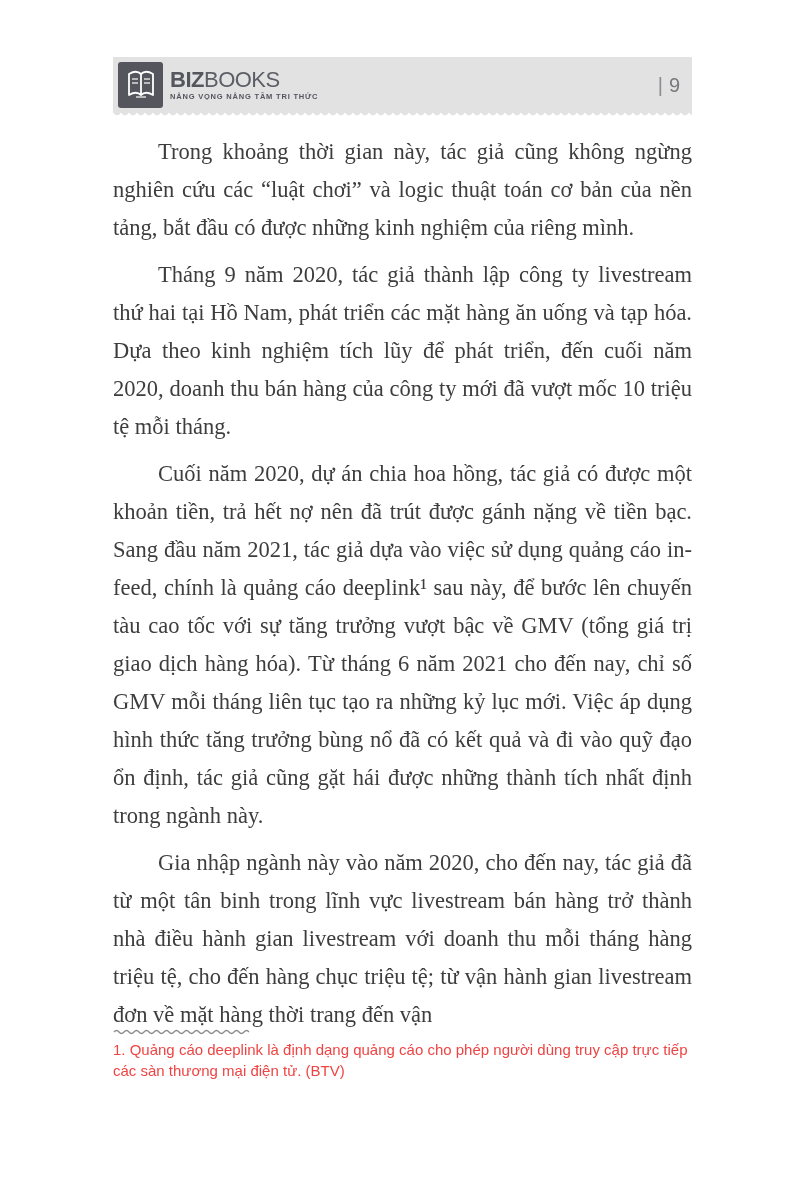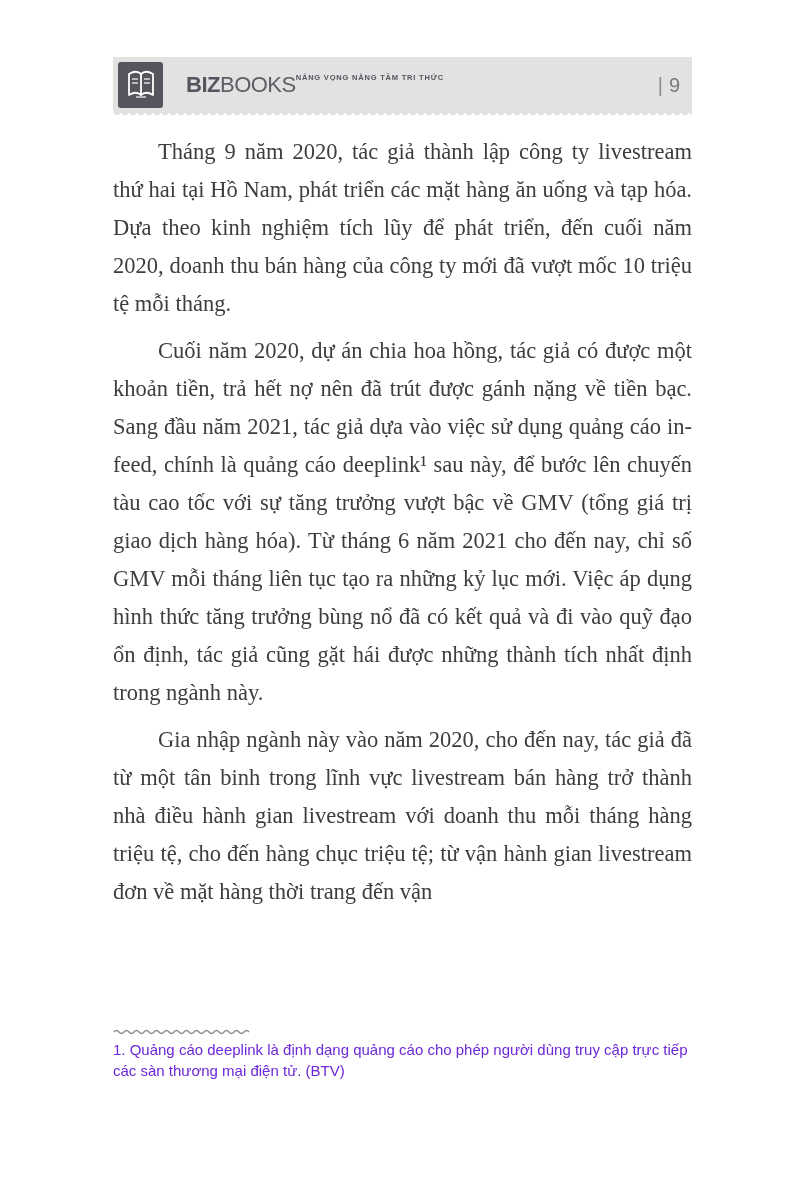--- a/index.html
+++ b/index.html
@@ -22,21 +22,21 @@
   .header-bar::after{
     content:"";position:absolute;left:0;right:0;bottom:-4px;height:5px;
     background-image:radial-gradient(circle at 4px 0px,#e2e2e2 3.2px,rgba(0,0,0,0) 3.6px);
     background-size:8px 5px;background-repeat:repeat-x;
   }
   .brand{display:flex;align-items:center;gap:7px;}
   .logo-box{
     width:45px;height:46px;background:#54555d;border-radius:3px;
     display:flex;align-items:center;justify-content:center;flex:0 0 auto;
   }
-  .brand-text{display:flex;justify-content:center;margin-left:16px;}
+  .brand-text{display:flex;flex-direction:column;justify-content:center;}
   .brand-name{
     font-family:"Liberation Sans","DejaVu Sans",sans-serif;
     font-size:22px;line-height:24px;color:#54555d;letter-spacing:-0.5px;
   }
   .brand-name .biz{font-weight:700;}
   .brand-name .books{font-weight:400;color:#5d5e66;}
   .tagline{
     font-family:"Liberation Sans","DejaVu Sans",sans-serif;
     font-size:7.5px;line-height:10px;color:#54555d;
     letter-spacing:0.8px;font-weight:700;
@@ -59,21 +59,21 @@
     color:#3d3d3d;
   }
 
   
   .footnote{
     position:absolute;top:1028px;left:113px;width:579px;
     font-family:"Liberation Sans","DejaVu Sans",sans-serif;
   }
   .wavy{display:block;margin:0 0 4px 0;}
   .footnote-text{
-    margin:0;font-size:15px;line-height:21px;color:#6d28d9;
+    margin:0;font-size:15px;line-height:21px;color:#ef4444;
     text-align:left;
   }
 </style>
 </head>
 <body>
 
 <div class="page">
 
   <header class="header-bar">
     <div class="brand">
@@ -97,20 +97,21 @@
         <div class="tagline">NÂNG VỌNG NÂNG TẦM TRI THỨC</div>
       </div>
     </div>
     <div class="page-number">
       <span class="sep">|</span>
       <span class="num">9</span>
     </div>
   </header>
 
   <main class="content">
+    <p class="para">Trong khoảng thời gian này, tác giả cũng không ngừng nghiên cứu các “luật chơi” và logic thuật toán cơ bản của nền tảng, bắt đầu có được những kinh nghiệm của riêng mình.</p>
     <p class="para">Tháng 9 năm 2020, tác giả thành lập công ty livestream thứ hai tại Hồ Nam, phát triển các mặt hàng ăn uống và tạp hóa. Dựa theo kinh nghiệm tích lũy để phát triển, đến cuối năm 2020, doanh thu bán hàng của công ty mới đã vượt mốc 10 triệu tệ mỗi tháng.</p>
     <p class="para">Cuối năm 2020, dự án chia hoa hồng, tác giả có được một khoản tiền, trả hết nợ nên đã trút được gánh nặng về tiền bạc. Sang đầu năm 2021, tác giả dựa vào việc sử dụng quảng cáo in-feed, chính là quảng cáo deeplink¹ sau này, để bước lên chuyến tàu cao tốc với sự tăng trưởng vượt bậc về GMV (tổng giá trị giao dịch hàng hóa). Từ tháng 6 năm 2021 cho đến nay, chỉ số GMV mỗi tháng liên tục tạo ra những kỷ lục mới. Việc áp dụng hình thức tăng trưởng bùng nổ đã có kết quả và đi vào quỹ đạo ổn định, tác giả cũng gặt hái được những thành tích nhất định trong ngành này.</p>
     <p class="para">Gia nhập ngành này vào năm 2020, cho đến nay, tác giả đã từ một tân binh trong lĩnh vực livestream bán hàng trở thành nhà điều hành gian livestream với doanh thu mỗi tháng hàng triệu tệ, cho đến hàng chục triệu tệ; từ vận hành gian livestream đơn về mặt hàng thời trang đến vận</p>
   </main>
 
   <footer class="footnote">
     <svg class="wavy" width="138" height="7" viewBox="0 0 138 7" aria-hidden="true">
       <path d="M1 4 Q3.5 1 6 4 T11 4 T16 4 T21 4 T26 4 T31 4 T36 4 T41 4 T46 4 T51 4 T56 4 T61 4 T66 4 T71 4 T76 4 T81 4 T86 4 T91 4 T96 4 T101 4 T106 4 T111 4 T116 4 T121 4 T126 4 T131 4 T136 4" fill="none" stroke="#8c8c8c" stroke-width="1.3"></path>
     </svg>
     <p class="footnote-text">1. Quảng cáo deeplink là định dạng quảng cáo cho phép người dùng truy cập trực tiếp các sàn thương mại điện tử. (BTV)</p>

